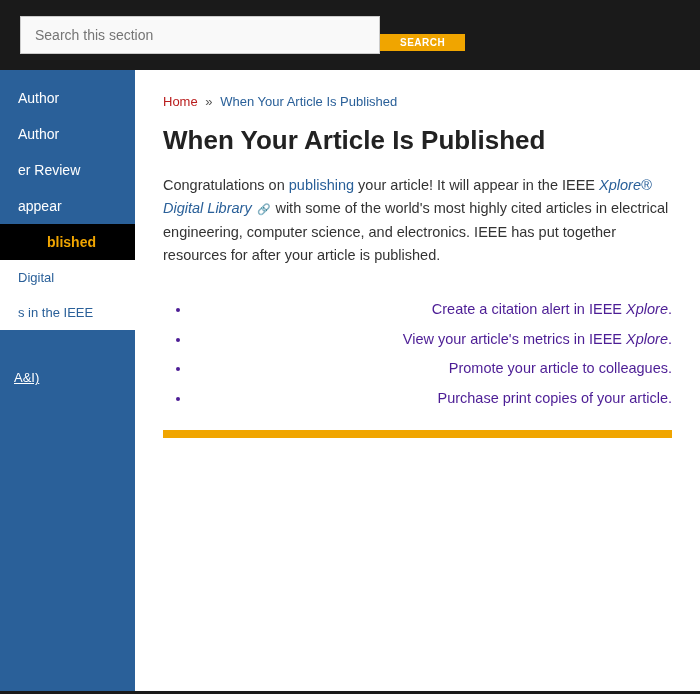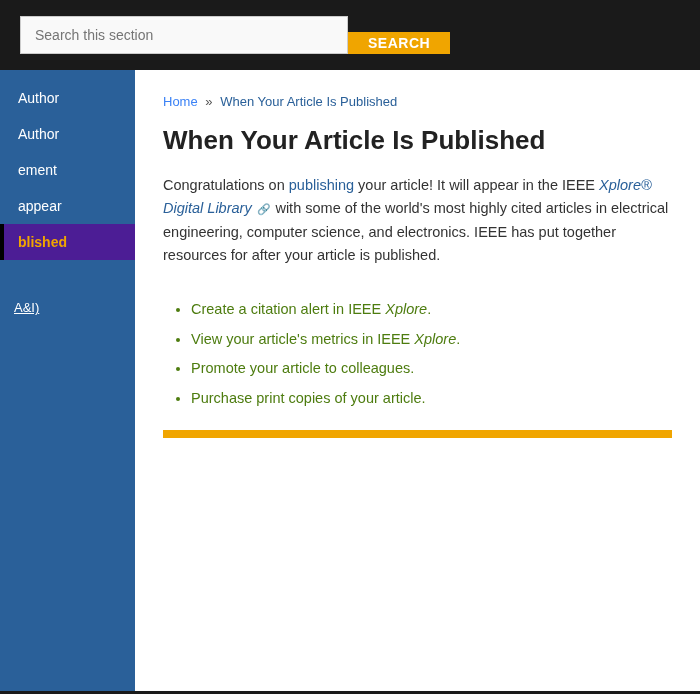--- a/index.html
+++ b/index.html
@@ -7,34 +7,34 @@
 
     
     .header {
       background: #1a1a1a;
       padding: 16px 20px;
       display: flex;
       align-items: center;
       gap: 0;
     }
     .search-input {
-      width: 328px;
+      width: 360px;
       padding: 10px 14px;
       border: 1px solid #ccc;
       background: #f9f9f9;
       font-size: 14px;
       color: #999;
       outline: none;
     }
     .search-button {
       background: #f0a500;
       color: #fff;
       border: none;
       padding: 3px 20px;
-      font-size: 14px;
+      font-size: 10px;
       font-weight: bold;
       cursor: pointer;
       letter-spacing: 0.5px;
       margin-top: 15px;
     }
 
     
     .layout {
       display: flex;
       height: calc(694px - 73px);
@@ -50,23 +50,24 @@
     .sidebar-item {
       display: block;
       color: #fff;
       padding: 10px 14px;
       font-size: 14px;
       cursor: pointer;
       border-left: 4px solid transparent;
     }
     .sidebar-item.active {
       color: #f0a500;
-      background: #4c1d95;
-      border-left: 4px solid #000000;
+      background: #000000;
+      border-left: 8px solid #000000;
       font-weight: bold;
+      text-align: center;
     }
     .sidebar-item.active-sub {
       color: #2a6099;
       background: #fff;
       font-size: 13px;
       padding-left: 14px;
     }
     .sidebar-bottom {
       color: #fff;
       font-size: 13px;
@@ -83,21 +84,21 @@
       overflow-y: auto;
     }
 
     
     .breadcrumb {
       font-size: 13px;
       margin-bottom: 16px;
       color: #2a6099;
     }
     .breadcrumb a {
-      color: #3b82f6;
+      color: #b91c1c;
       text-decoration: none;
     }
     .breadcrumb .sep {
       color: #555;
       margin: 0 4px;
     }
     .breadcrumb .current {
       color: #2a6099;
     }
 
@@ -136,23 +137,24 @@
     }
 
     
     .bullet-list {
       list-style: disc;
       padding-left: 28px;
       margin-bottom: 16px;
     }
     .bullet-list li {
       font-size: 14.5px;
-      color: #4d7c0f;
+      color: #4c1d95;
       margin-bottom: 8px;
       line-height: 1.5;
+      text-align: right;
     }
     .bullet-list li em {
       font-style: italic;
     }
 
     
     .orange-bar {
       height: 8px;
       background: #f0a500;
       margin-top: 20px;
@@ -165,23 +167,25 @@
 <div class="header">
   <input class="search-input" type="text" placeholder="Search this section" style="">
   <button class="search-button">SEARCH</button>
 </div>
 
 <div class="layout">
 
   <nav class="sidebar">
     <div class="sidebar-item">Author</div>
     <div class="sidebar-item">Author</div>
-    <div class="sidebar-item">ement</div>
+    <div class="sidebar-item">er Review</div>
     <div class="sidebar-item">appear</div>
     <div class="sidebar-item active">blished</div>
+    <div class="sidebar-item active-sub">Digital</div>
+    <div class="sidebar-item active-sub">s in the IEEE</div>
     <div style="height:30px;"></div>
     <div class="sidebar-bottom">A&amp;I)</div>
   </nav>
 
   <main class="main">
 
     <div class="breadcrumb">
       <a href="#">Home</a>
       <span class="sep">»</span>
       <span class="current">When Your Article Is Published</span>

